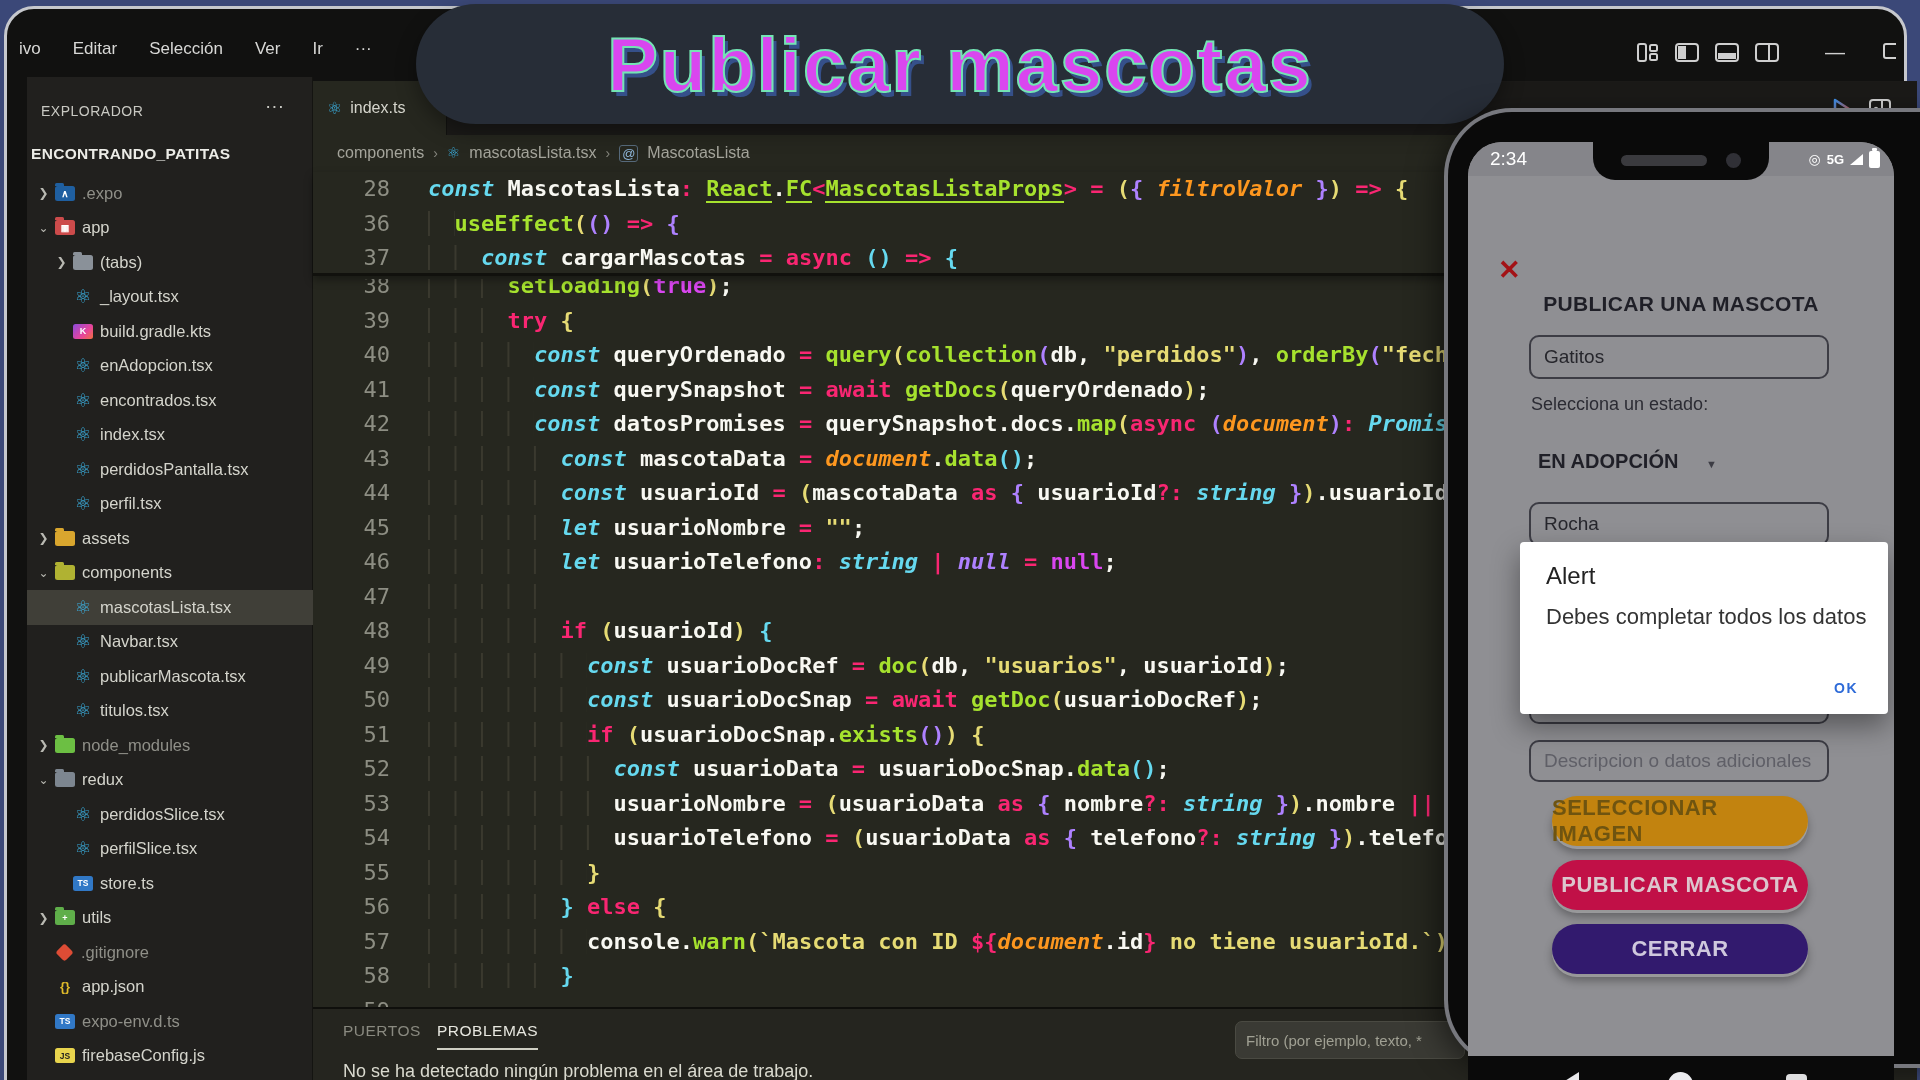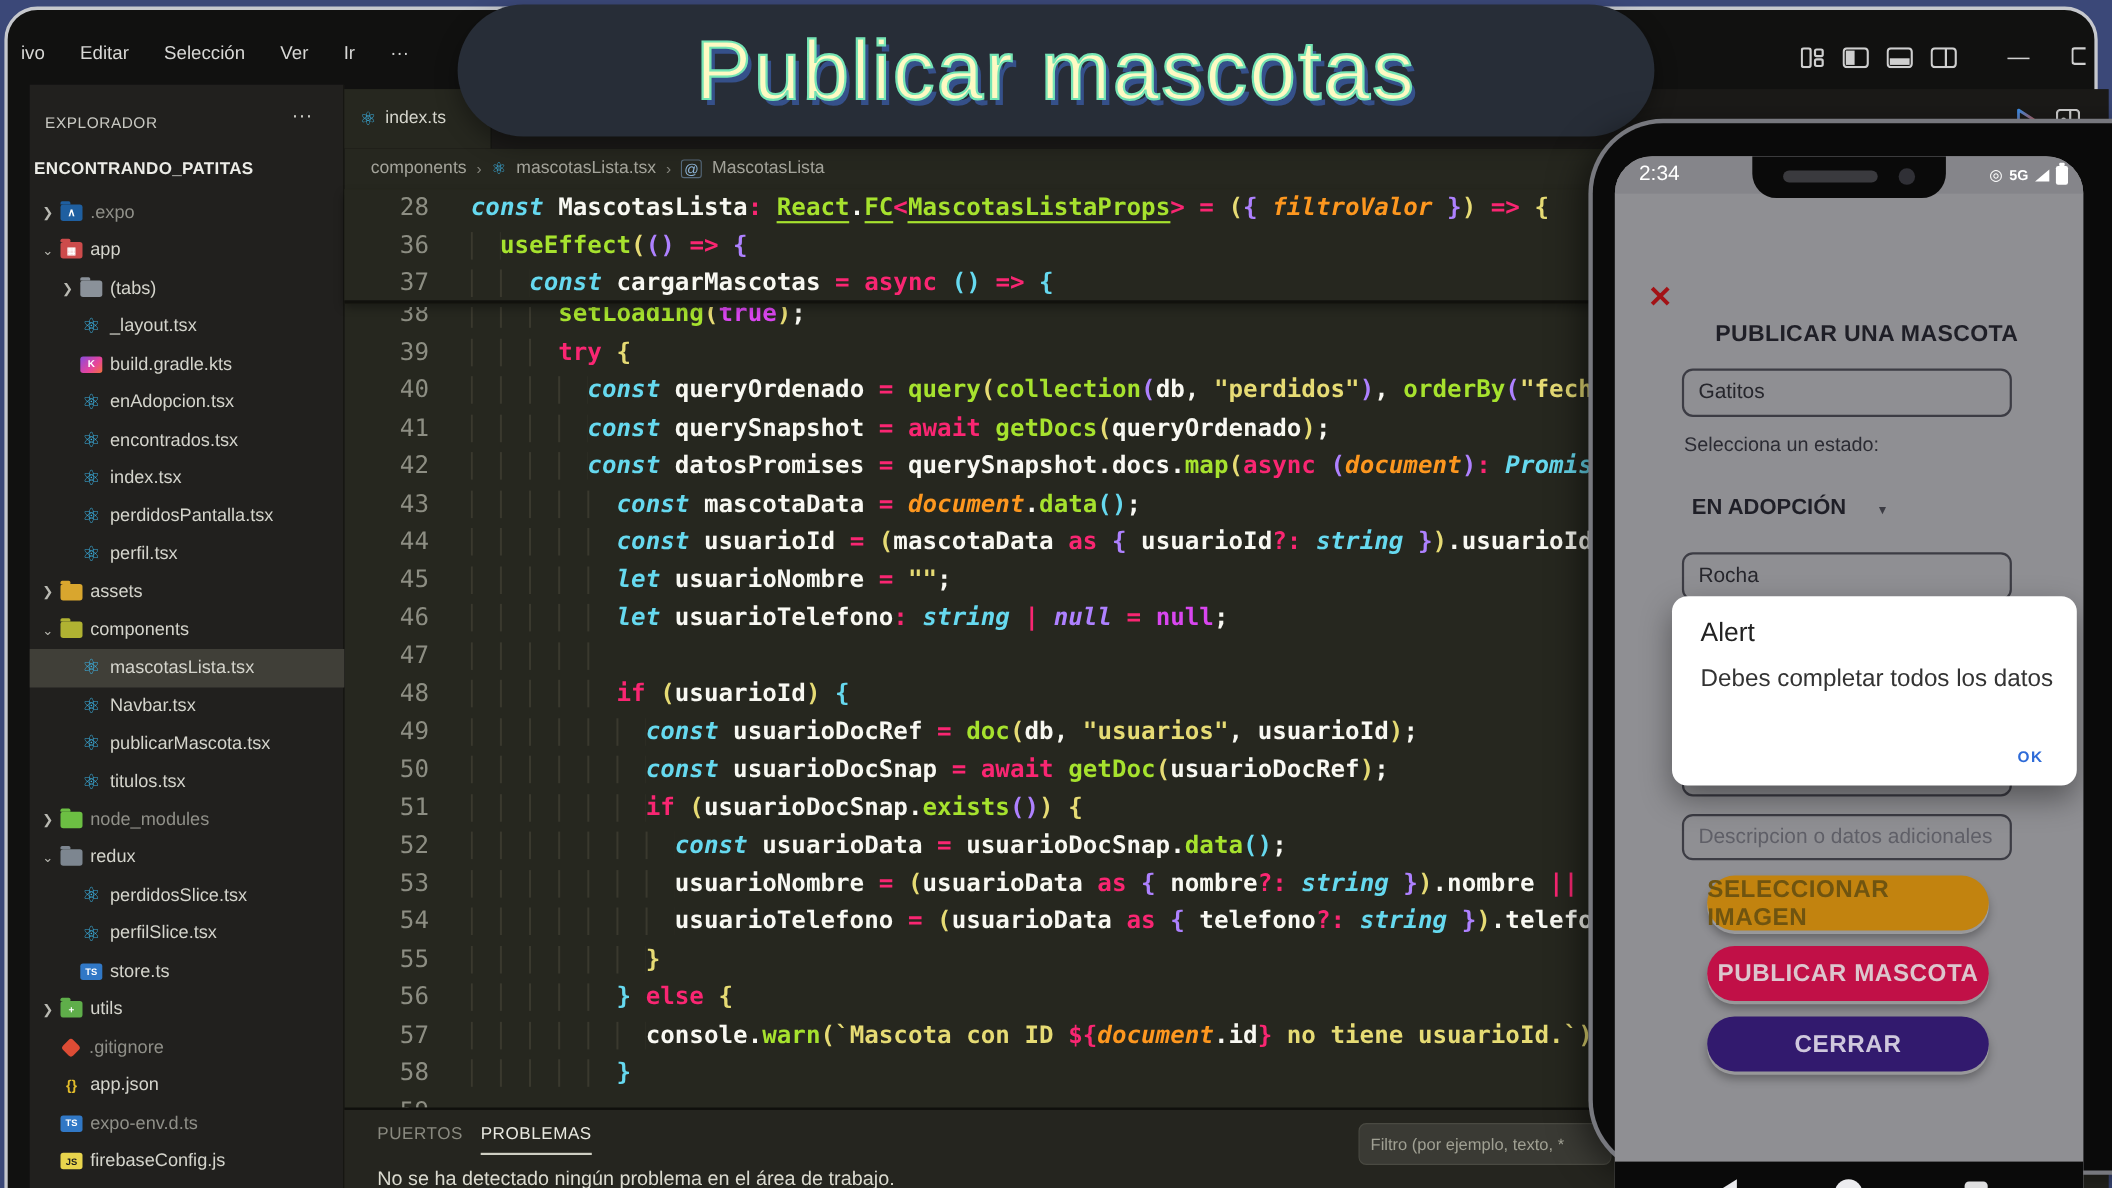--- a/index.html
+++ b/index.html
@@ -99,21 +99,21 @@
   .pmsg { position:absolute; left:30px; top:52px; color:#dadacf; font-size:18px; }
   .pfilter { position:absolute; left:922px; top:12px; width:230px; height:38px; background:#3a3a34;
              border:1px solid #4a4a42; border-radius:7px; color:#c9c9bd; font-size:15px; padding:0 10px;
              font-family:"Liberation Sans", sans-serif; }
   .pfilter::placeholder { color:#a0a093; }
 
   
   .banner { position:absolute; left:416px; top:4px; width:1088px; height:120px; background:#272d37;
             border-radius:60px; z-index:40; display:flex; align-items:center; justify-content:center;
             box-shadow:0 8px 20px rgba(0,0,0,.35); }
-  .banner-text { font-size:76px; font-weight:normal; color:#fef9c3; letter-spacing:2px;
+  .banner-text { font-size:76px; font-weight:bold; color:#d946ef; letter-spacing:2px;
                  text-shadow:4px 5px 0 #35508a; -webkit-text-stroke:2px #74e4b4; }
 
   
   .phone { position:absolute; left:1448px; top:112px; width:562px; height:952px; background:#0a0a0a;
            border-radius:64px; z-index:50; box-shadow:0 0 0 4px #77787e, -10px 6px 30px rgba(0,0,0,.5); }
   .screen { position:absolute; left:20px; top:30px; width:426px; height:1016px; border-radius:34px;
             background:#8f8f93; overflow:hidden; }
   .statusbar { position:absolute; left:0; top:0; width:426px; height:34px; background:#85858a;
                display:flex; align-items:center; color:#fff; }
   .sb-time { margin-left:22px; font-size:19px; }
@@ -124,32 +124,32 @@
   .sb-batt { width:11px; height:17px; background:#fff; border-radius:2px; position:relative; }
   .sb-batt::before { content:""; position:absolute; top:-3px; left:3px; width:5px; height:3px; background:#fff; border-radius:1px; }
   .notch { position:absolute; left:125px; top:0; width:176px; height:38px; background:#0a0a0a;
            border-radius:0 0 22px 22px; z-index:6; }
   .notch .slot { position:absolute; left:28px; top:13px; width:86px; height:11px; background:#3a3a3e; border-radius:6px; }
   .notch .cam { position:absolute; right:28px; top:11px; width:15px; height:15px; background:#303036; border-radius:50%; }
 
   .app { position:absolute; left:0; top:34px; width:426px; height:944px; }
   .close-x { position:absolute; left:30px; top:78px; color:#a31216; font-size:27px; font-weight:bold; }
   .app-title { position:absolute; left:0; top:116px; width:426px; text-align:center;
-               font-size:21px; font-weight:bold; color:#1f1f27; letter-spacing:.3px;margin-left:16px; }
+               font-size:21px; font-weight:bold; color:#1f1f27; letter-spacing:.3px; }
   .field { position:absolute; left:61px; width:300px; height:44px; border:2px solid #3c3c44; border-radius:10px;
            background:transparent; font-size:19px; color:#26262c; padding:0 13px;
            font-family:"Liberation Sans", sans-serif; }
   .field::placeholder { color:#5f5f67; }
   .f1 { top:159px; } .f2 { top:326px; } .fhidden { top:504px; } .f3 { top:564px; height:42px; }
   .sel-label { position:absolute; left:63px; top:218px; font-size:18px; color:#2b2b33; }
   .sel-value { position:absolute; left:70px; top:274px; font-size:20px; font-weight:bold; color:#1f1f27; }
   .sel-caret { position:absolute; left:238px; top:282px; font-size:11px; color:#3c3c44; }
 
   .alert { position:absolute; left:52px; top:366px; width:368px; height:172px; background:#ffffff;
-           border-radius:14px; box-shadow:0 12px 28px rgba(0,0,0,.4); z-index:5; }
+           border-radius:4px; box-shadow:0 12px 28px rgba(0,0,0,.4); z-index:5; }
   .alert-title { position:absolute; left:26px; top:20px; font-size:24px; color:#222; }
   .alert-msg { position:absolute; left:26px; top:62px; font-size:22px; color:#333; }
   .alert-ok { position:absolute; right:30px; bottom:18px; font-size:14px; font-weight:bold;
               color:#2e6bd8; letter-spacing:1.5px; }
 
   .pbtn { position:absolute; left:84px; width:256px; height:50px; border-radius:27px;
           display:flex; align-items:center; justify-content:center;
           font-size:22px; font-weight:bold; letter-spacing:.5px;
           box-shadow:0 3px 0 rgba(210,210,210,.45), 0 7px 9px rgba(0,0,0,.3); }
   .b-gold   { top:620px; background:#c2830f; color:#6f5410; }

